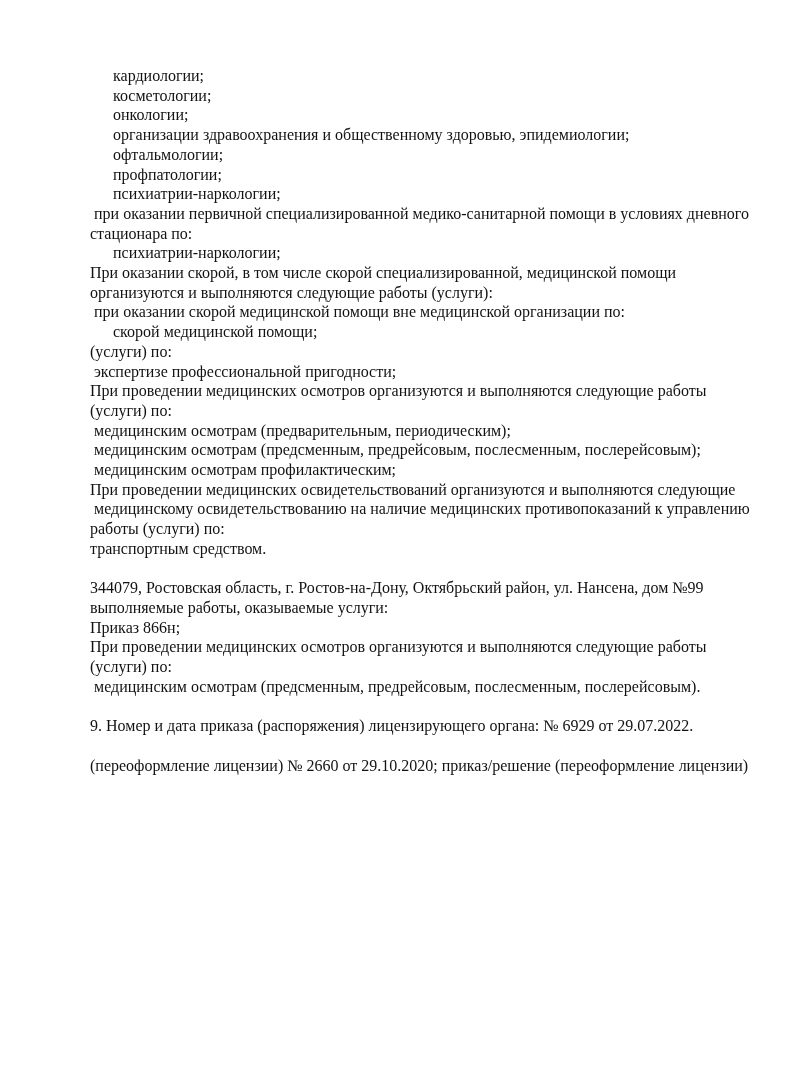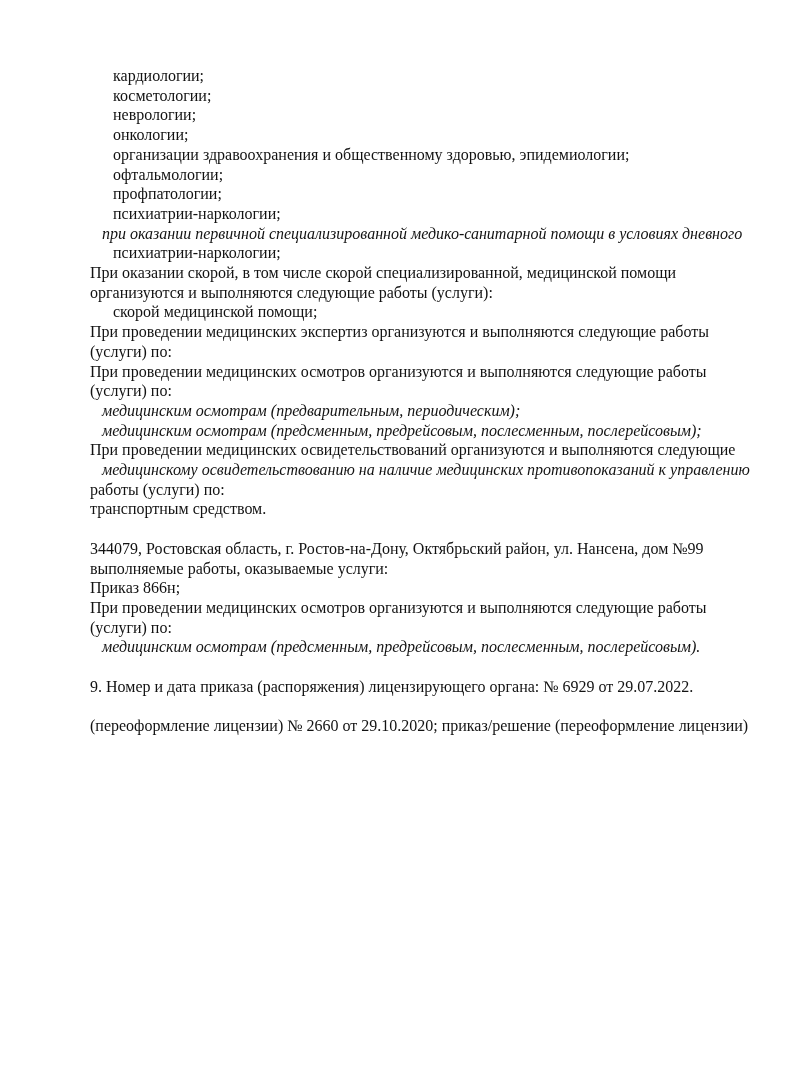--- a/index.html
+++ b/index.html
@@ -18,47 +18,49 @@
     font-size: 16px;
     line-height: 19.7px;
     color: #121212;
     overflow: hidden;
   }
   .doc-line {
     white-space: nowrap;
     min-height: 19.7px;
   }
   .indent-0 { margin-left: 0; }
-  .indent-1 { margin-left: 12px; font-style: italic; }
+  .indent-1 { margin-left: 4px; }
   .indent-2 { margin-left: 23px; }
 </style>
 </head>
 <body>
 
 <div class="page" style="background: rgb(255, 255, 255); color: rgb(18, 18, 18);">
   <div id="document-body">
       <div class="doc-line indent-2">кардиологии;</div>
       <div class="doc-line indent-2">косметологии;</div>
-      <div class="doc-line indent-2">неврологии;</div>
       <div class="doc-line indent-2">онкологии;</div>
       <div class="doc-line indent-2">организации здравоохранения и общественному здоровью, эпидемиологии;</div>
       <div class="doc-line indent-2">офтальмологии;</div>
       <div class="doc-line indent-2">профпатологии;</div>
       <div class="doc-line indent-2">психиатрии-наркологии;</div>
       <div class="doc-line indent-1">при оказании первичной специализированной медико-санитарной помощи в условиях дневного</div>
+      <div class="doc-line indent-0">стационара по:</div>
       <div class="doc-line indent-2">психиатрии-наркологии;</div>
       <div class="doc-line indent-0">При оказании скорой, в том числе скорой специализированной, медицинской помощи</div>
       <div class="doc-line indent-0">организуются и выполняются следующие работы (услуги):</div>
+      <div class="doc-line indent-1">при оказании скорой медицинской помощи вне медицинской организации по:</div>
       <div class="doc-line indent-2">скорой медицинской помощи;</div>
-      <div class="doc-line indent-0">При проведении медицинских экспертиз организуются и выполняются следующие работы</div>
       <div class="doc-line indent-0">(услуги) по:</div>
+      <div class="doc-line indent-1">экспертизе профессиональной пригодности;</div>
       <div class="doc-line indent-0">При проведении медицинских осмотров организуются и выполняются следующие работы</div>
       <div class="doc-line indent-0">(услуги) по:</div>
       <div class="doc-line indent-1">медицинским осмотрам (предварительным, периодическим);</div>
       <div class="doc-line indent-1">медицинским осмотрам (предсменным, предрейсовым, послесменным, послерейсовым);</div>
+      <div class="doc-line indent-1">медицинским осмотрам профилактическим;</div>
       <div class="doc-line indent-0">При проведении медицинских освидетельствований организуются и выполняются следующие</div>
       <div class="doc-line indent-1">медицинскому освидетельствованию на наличие медицинских противопоказаний к управлению</div>
       <div class="doc-line indent-0">работы (услуги) по:</div>
       <div class="doc-line indent-0">транспортным средством.</div>
       <div class="doc-line indent-0"></div>
       <div class="doc-line indent-0">344079, Ростовская область, г. Ростов-на-Дону, Октябрьский район, ул. Нансена, дом №99</div>
       <div class="doc-line indent-0">выполняемые работы, оказываемые услуги:</div>
       <div class="doc-line indent-0">Приказ 866н;</div>
       <div class="doc-line indent-0">При проведении медицинских осмотров организуются и выполняются следующие работы</div>
       <div class="doc-line indent-0">(услуги) по:</div>

